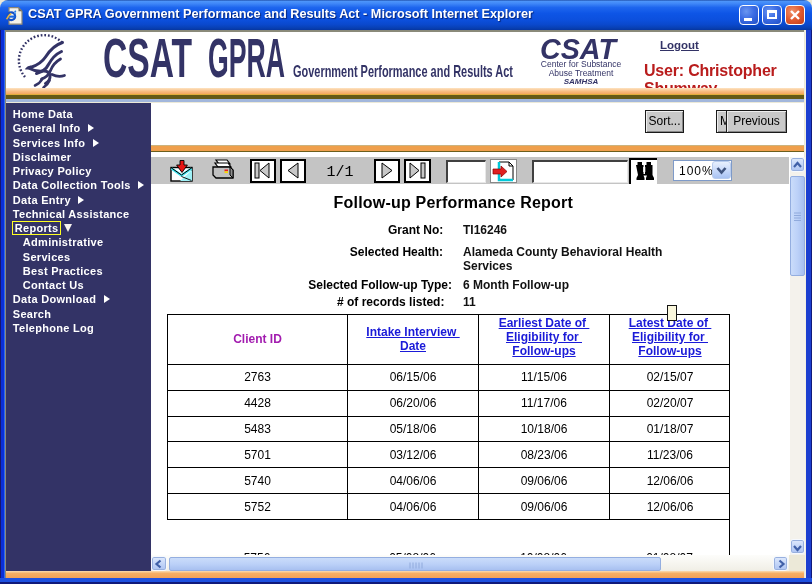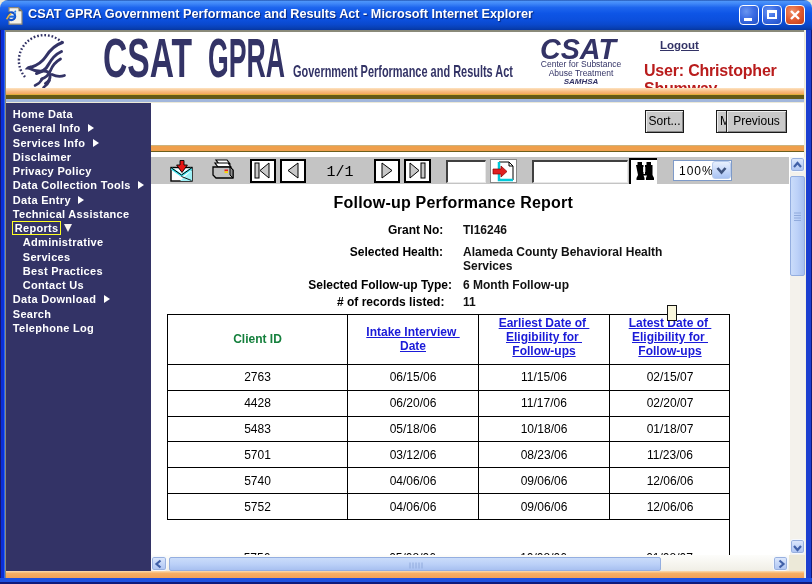--- a/index.html
+++ b/index.html
@@ -258,21 +258,21 @@
   <div class="abs" style="left:167px;top:313.5px;width:563px;height:241.5px;overflow:hidden">
     <table id="rtable" style="left:0;top:0">
       <colgroup>
         <col style="width:180px">
         <col style="width:131px">
         <col style="width:131px">
         <col style="width:121px">
       </colgroup>
       <tbody>
         <tr>
-        <th style="font-weight:bold;color:#15803d">Client ID</th>
+        <th style="font-weight:bold;color:#a21caf">Client ID</th>
         <th class="l l2"><span class="hlink">Intake Interview&nbsp;<br>Date</span></th>
         <th class="l"><span class="hlink">Earliest Date of&nbsp;<br>Eligibility for&nbsp;<br>Follow-ups</span></th>
         <th class="l"><span class="hlink">Latest Date of&nbsp;<br>Eligibility for&nbsp;<br>Follow-ups</span></th>
       </tr>
       <tr>
           <td>2763</td>
           <td>06/15/06</td>
           <td>11/15/06</td>
           <td>02/15/07</td>
         </tr>

